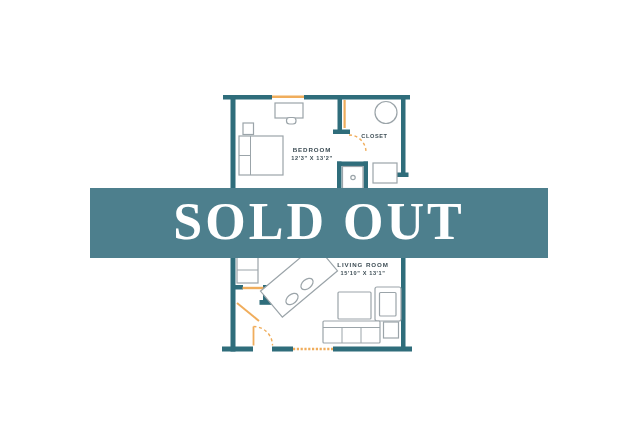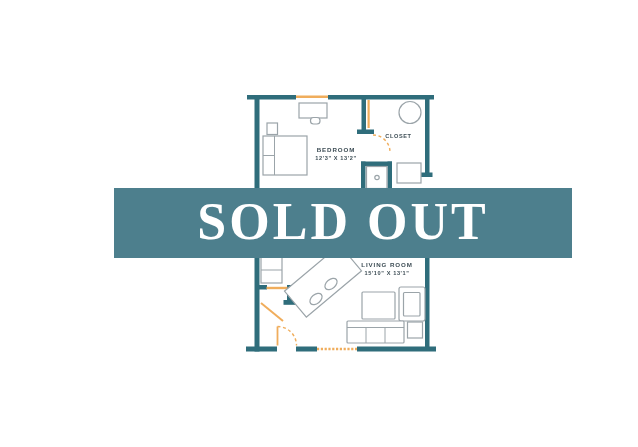--- a/index.html
+++ b/index.html
@@ -2,21 +2,21 @@
 <html style="--background: #ffffff; --wall: #2f6d7b; --banner: #4d7f8d; --banner-text: #ffffff; --accent: #f0ad5c; --furniture: #9ba4a9; --label-text: #3d4d55;"><head>
 <meta charset="utf-8">
 <style>
   html,body{margin:0;padding:0;}
   body{
     width:638px;height:447px;
     background:var(--background,#ffffff);
     font-family:"Liberation Sans",sans-serif;
     position:relative;overflow:hidden;
   }
-  .stage{position:absolute;inset:0;margin-left:24px;}
+  .stage{position:absolute;inset:0;}
   svg{position:absolute;left:0;top:0;}
 
   
   .wall{fill:var(--wall,#2f6d7b);stroke:none;}
   .accent-fill{fill:var(--accent,#f0ad5c);}
   .accent-line{stroke:var(--accent,#f0ad5c);stroke-width:2;fill:none;}
   .accent-thin{stroke:var(--accent,#f0ad5c);stroke-width:1.8;fill:none;}
   .accent-dash{stroke:var(--accent,#f0ad5c);stroke-width:1.4;fill:none;stroke-dasharray:3 2.6;}
   .accent-dot{stroke:var(--accent,#f0ad5c);stroke-width:2.4;fill:none;stroke-dasharray:2.2 1.6;}
   .furn{fill:#ffffff;stroke:var(--furniture,#9ba4a9);stroke-width:1.2;}

